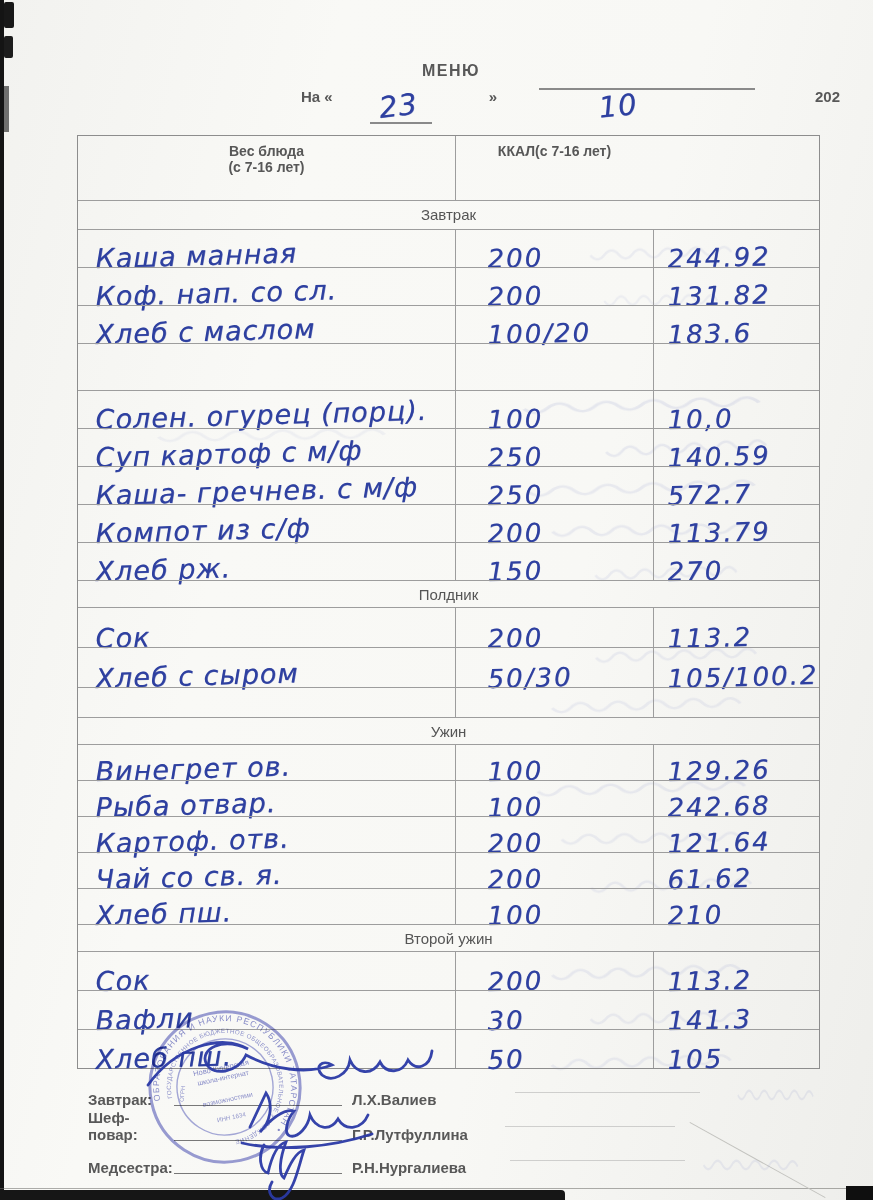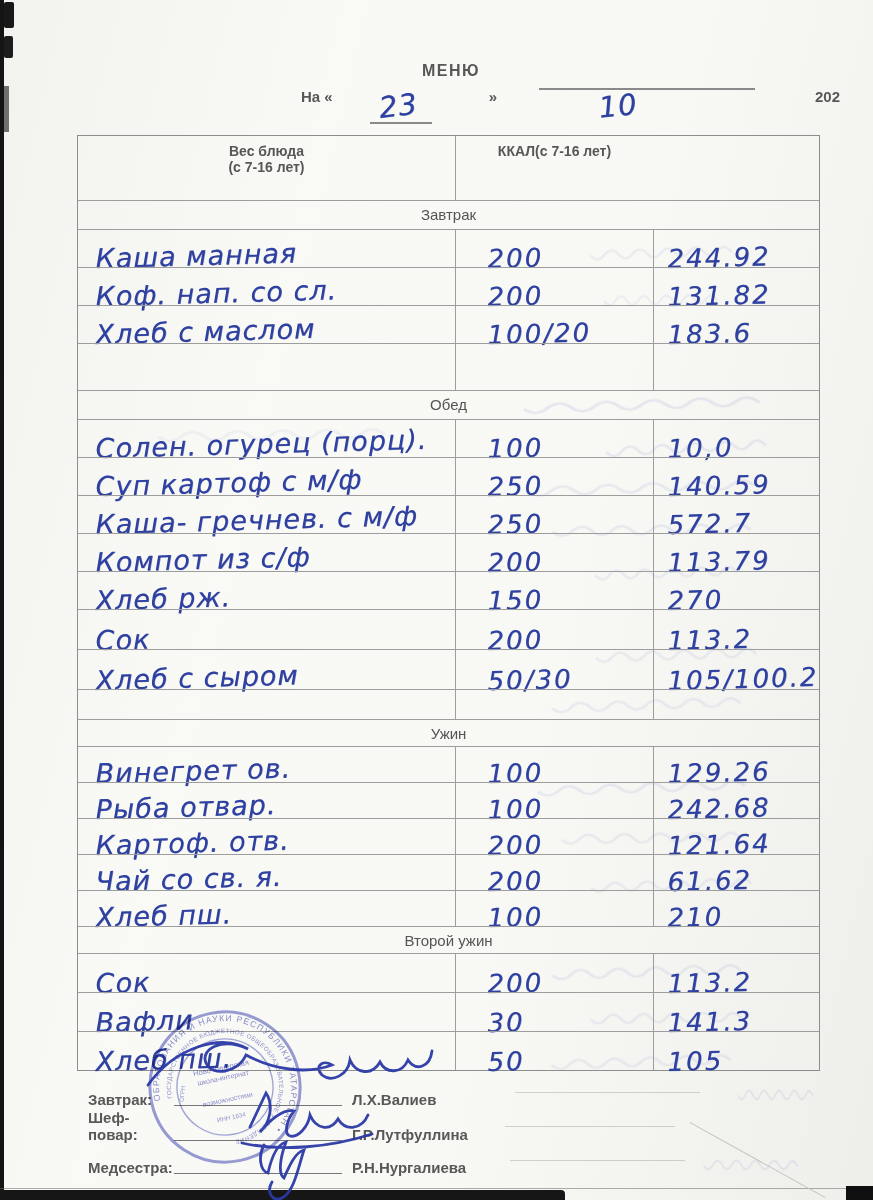--- a/index.html
+++ b/index.html
@@ -191,21 +191,20 @@
       <div class="td kcal">
           <span class="hw num">183.6</span>
         </div>
     </div>
     <div class="tr" style="height:46px">
       <div class="td"></div>
         <div class="td"></div>
         <div class="td"></div>
     </div>
 
-    <div class="tr sec" style="height:23px">Обед</div>
     <div class="tr" style="height:37px">
       <div class="td name">
           <span class="hw">Солен. огурец (порц).</span>
         </div>
       <div class="td weight">
           <span class="hw num">100</span>
         </div>
       <div class="td kcal">
           <span class="hw num">10,0</span>
         </div>
@@ -248,20 +247,21 @@
           <span class="hw">Хлеб рж.</span>
         </div>
       <div class="td weight">
           <span class="hw num">150</span>
         </div>
       <div class="td kcal">
           <span class="hw num">270</span>
         </div>
     </div>
 
+    <div class="tr sec" style="height:21px">Полдник</div>
     <div class="tr" style="height:39px">
       <div class="td name">
           <span class="hw">Сок</span>
         </div>
       <div class="td weight">
           <span class="hw num">200</span>
         </div>
       <div class="td kcal">
           <span class="hw num">113.2</span>
         </div>

